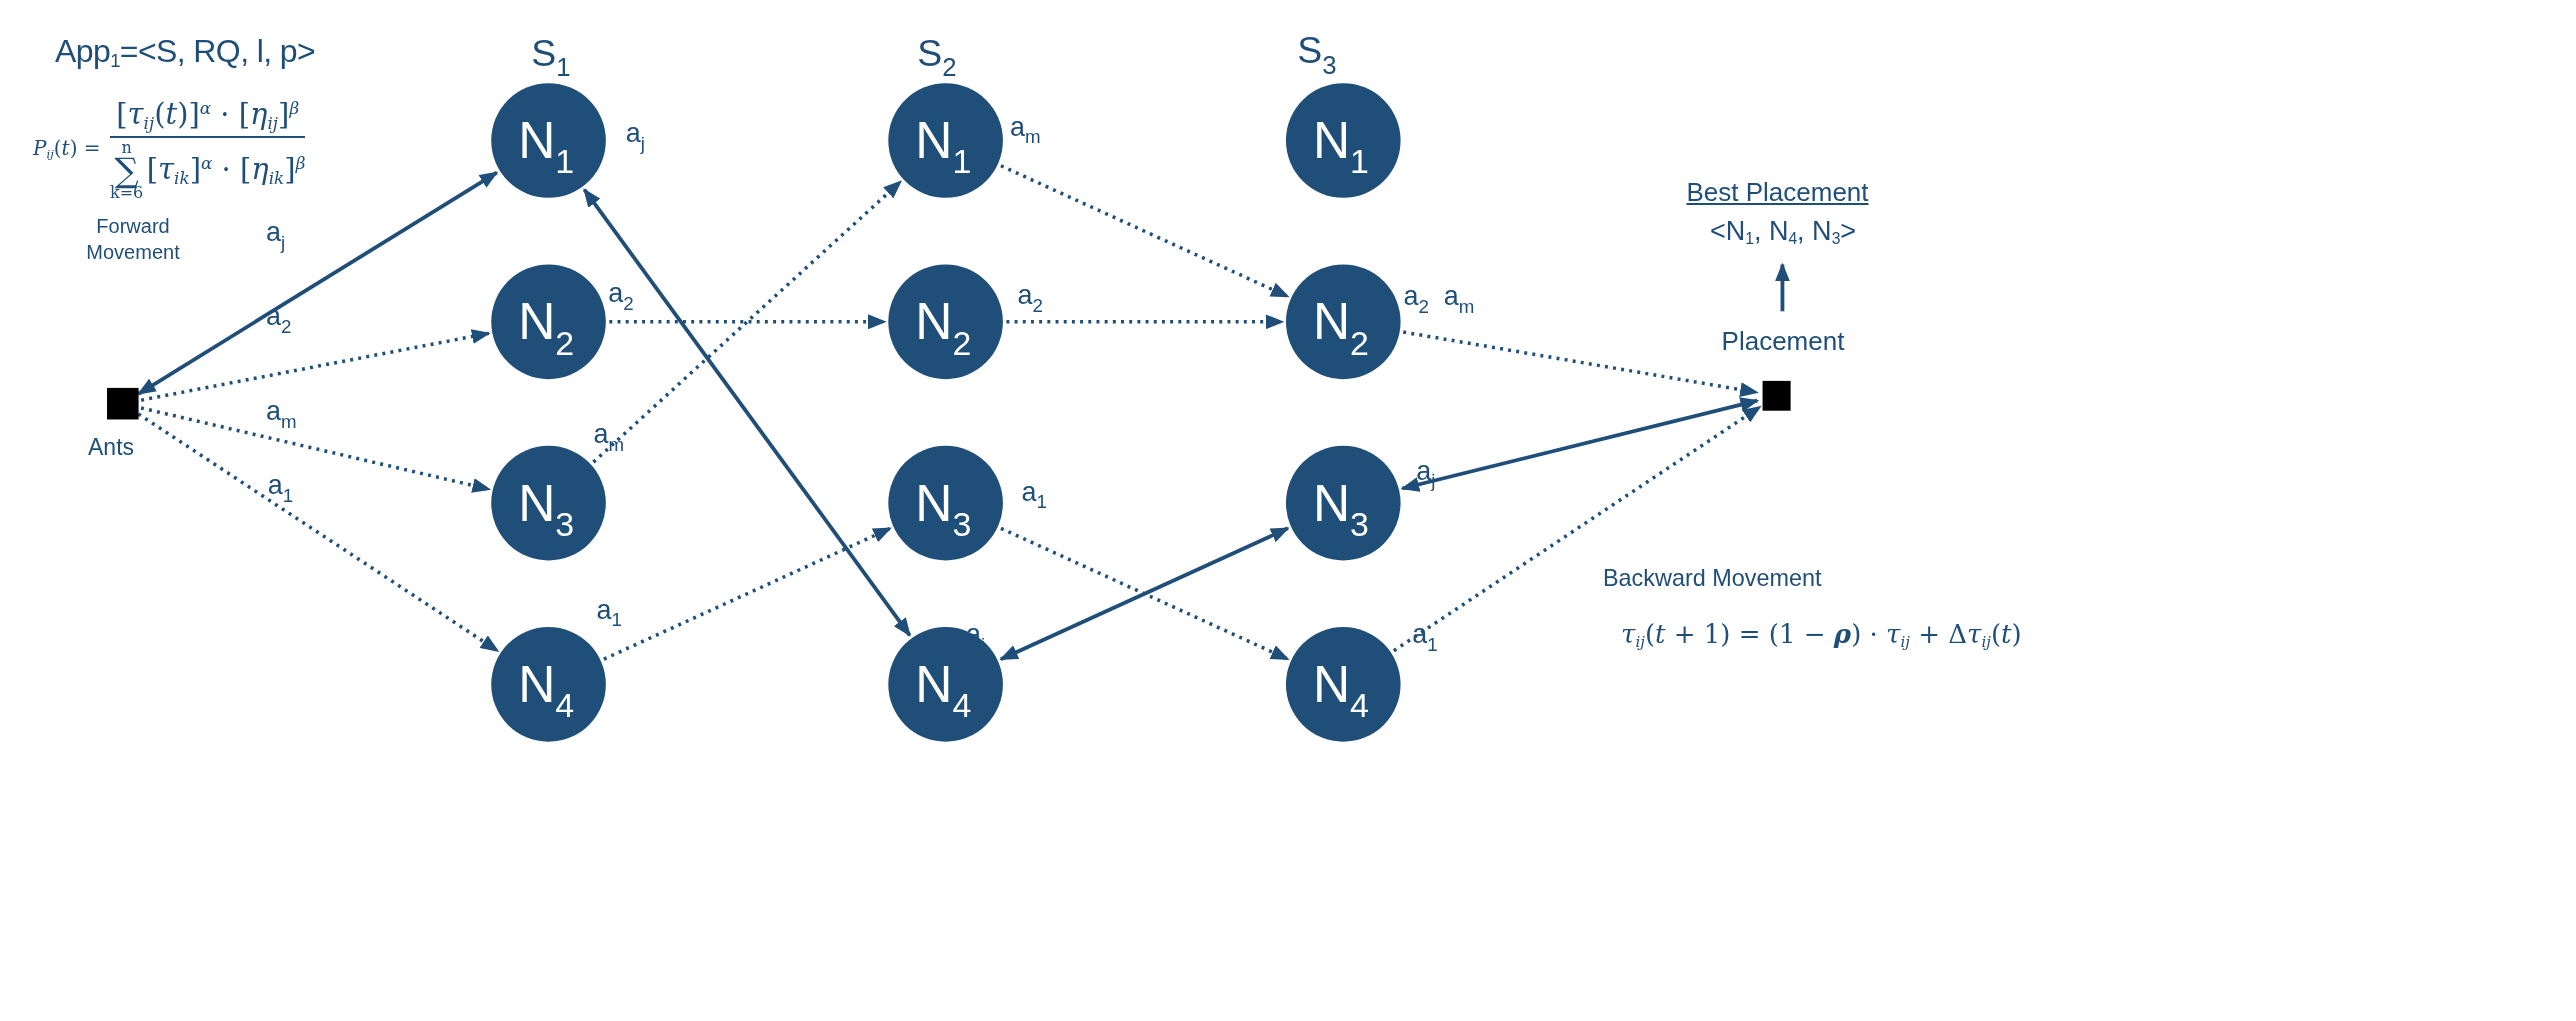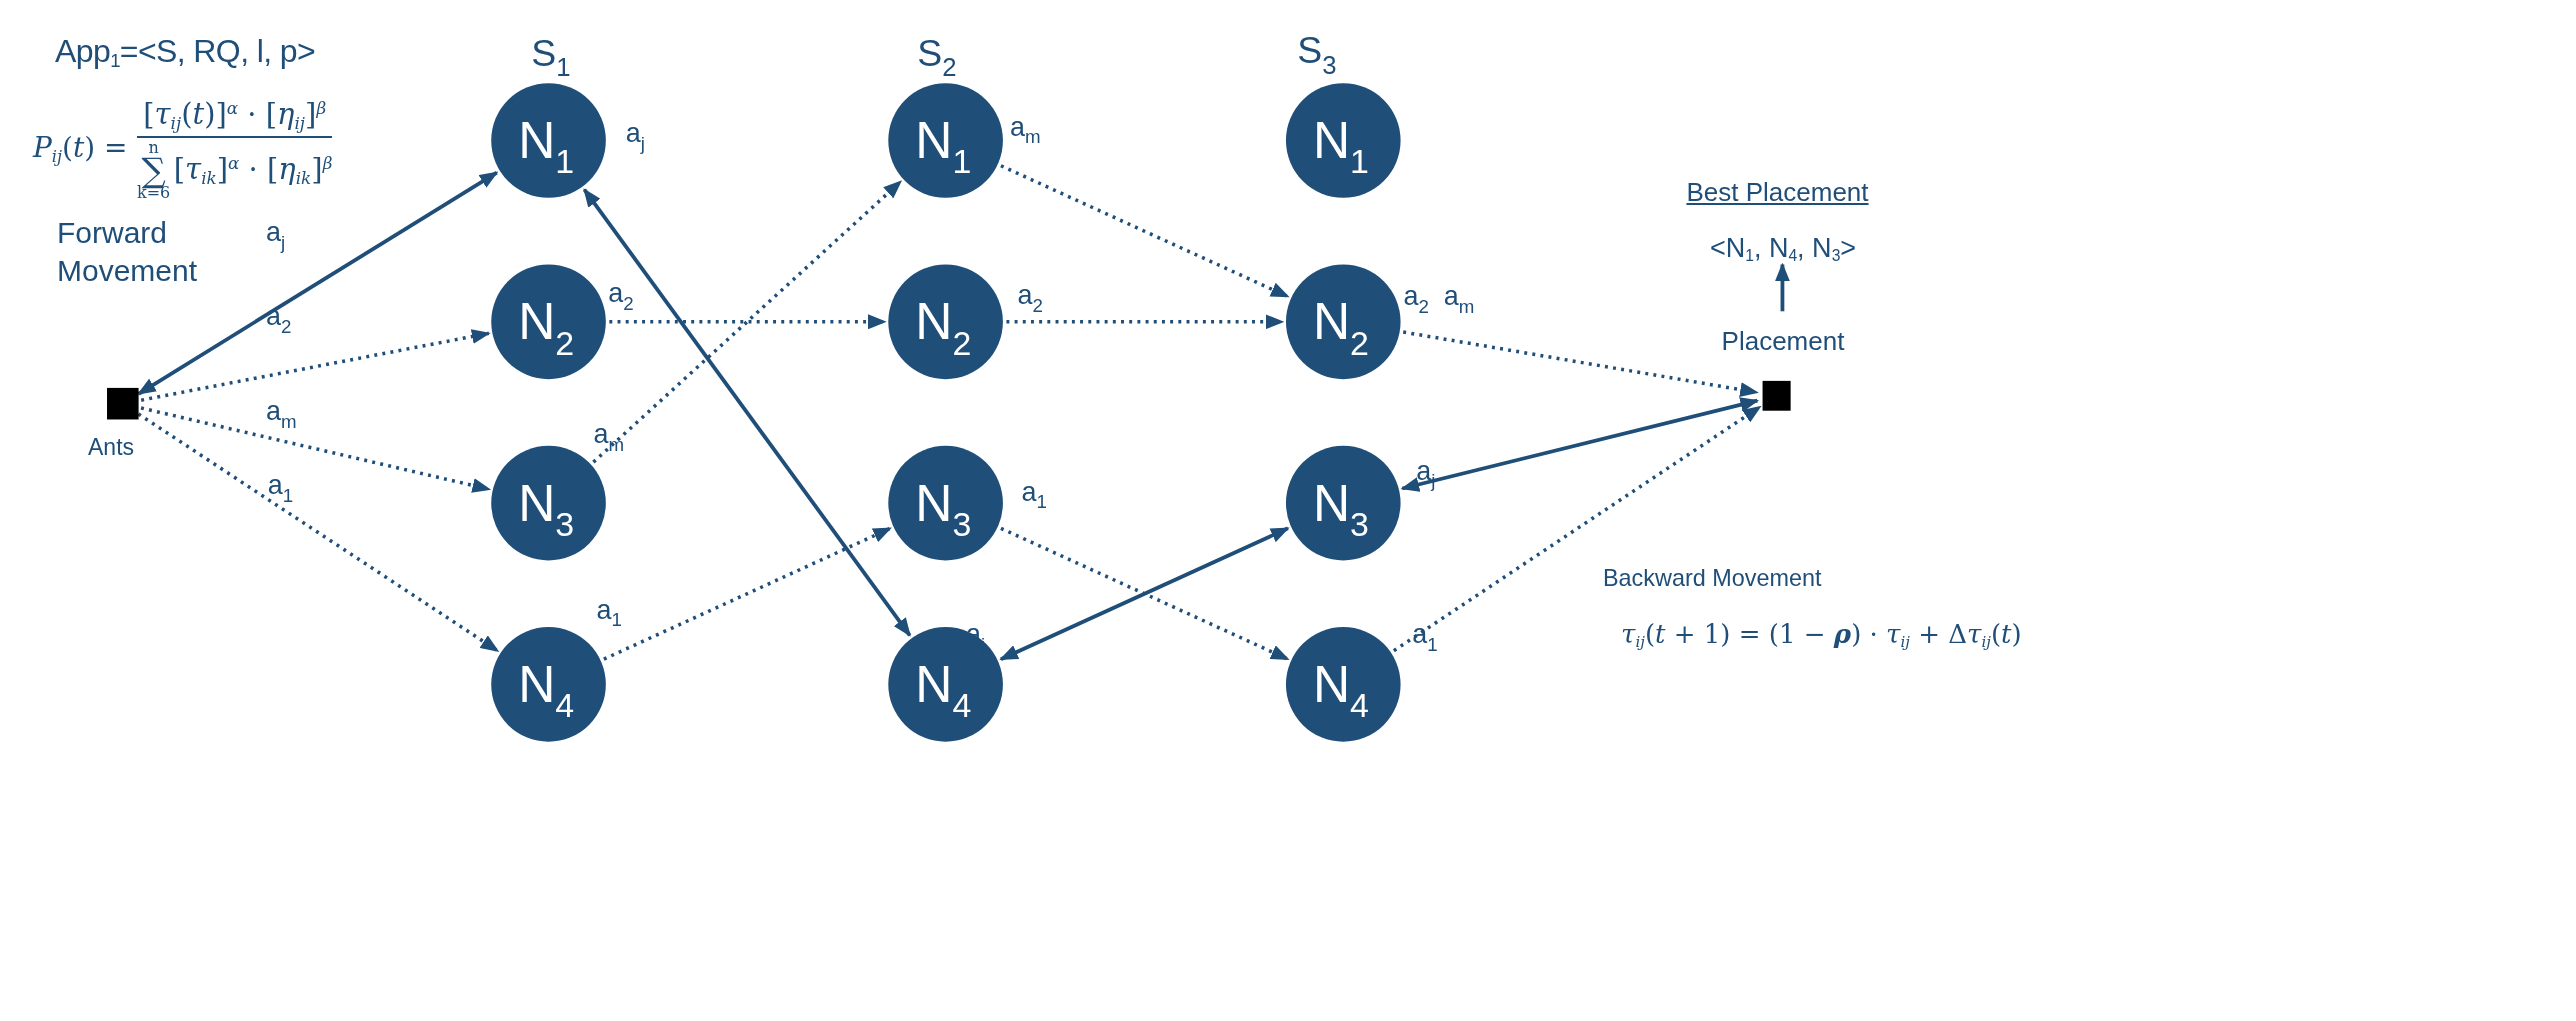--- a/index.html
+++ b/index.html
@@ -8,24 +8,24 @@
     font-family:"Liberation Sans",sans-serif;color:#1f4e79;overflow:hidden;
   }
   .abs{position:absolute;}
   svg{position:absolute;left:0;top:0;}
   .serif{font-family:"DejaVu Serif","Liberation Serif",serif;}
   .it{font-style:italic;}
   .bold{font-weight:bold;}
   .sub{font-size:58%;vertical-align:-24%;}
   .sup{font-size:58%;vertical-align:52%;}
   .title{font-size:32px;letter-spacing:-0.6px;text-align:right;}
-  .fm{font-size:30px;line-height:1.28;}
+  .fm{font-size:20px;text-align:center;line-height:1.28;}
   .ants-label{font-size:23px;text-align:right;}
   .formula-row{display:flex;align-items:center;gap:9.4px;font-size:29px;}
-  .lhs{font-size:28px;white-space:nowrap;}
+  .lhs{font-size:20px;white-space:nowrap;}
   .frac{display:inline-flex;flex-direction:column;align-items:center;}
   .frac-bar{align-self:stretch;border-top:2.3px solid #1f4e79;margin:3.5px 0 2.3px 0;}
   .num{font-size:29px;white-space:nowrap;padding:0 3.5px;}
   .den-row{display:flex;align-items:center;font-size:29px;white-space:nowrap;}
   .sigma{display:inline-flex;flex-direction:column;align-items:center;line-height:0.9;margin-right:3.5px;}
   .sigma .sm{font-size:16px;font-style:normal;}
   .sigma .sym{font-size:34px;}
   .bp-title{font-size:26px;text-align:center;}
   .bp-tuple{font-size:27px;text-align:center;}
   .placements{font-size:26px;text-align:center;}
@@ -135,18 +135,18 @@
 </div>
 
 <div class="abs fm" style="left:57px;top:214px;width:152px;">
   <div>Forward</div>
   <div>Movement</div>
 </div>
 
 <div class="abs ants-label" style="left:88px;top:434px;">Ants</div>
 
 <div class="abs bp-title" style="left:1672px;top:177px;width:211px;text-decoration:underline;">Best Placement</div>
-<div class="abs bp-tuple" style="left:1672px;top:233px;width:222px;"><span>&lt;N</span><span class="sub">1</span><span>, N</span><span class="sub">4</span><span>, N</span><span class="sub">3</span><span>&gt;</span></div>
+<div class="abs bp-tuple" style="left:1672px;top:216px;width:222px;"><span>&lt;N</span><span class="sub">1</span><span>, N</span><span class="sub">4</span><span>, N</span><span class="sub">3</span><span>&gt;</span></div>
 <div class="abs placements" style="left:1672px;top:326px;width:222px;">Placement</div>
 
 <div class="abs backward" style="left:1603px;top:565px;">Backward Movement</div>
 <div class="abs serif tau-formula" style="left:1621px;top:619px;"><span class="it">τ</span><span class="sub it">ij</span><span>(</span><span class="it">t</span><span> + 1) =  (1 − </span><span class="it bold">ρ</span><span>) · </span><span class="it">τ</span><span class="sub it">ij</span><span> + Δ</span><span class="it">τ</span><span class="sub it">ij</span><span>(</span><span class="it">t</span><span>)</span></div>
 
 
 </body></html>

